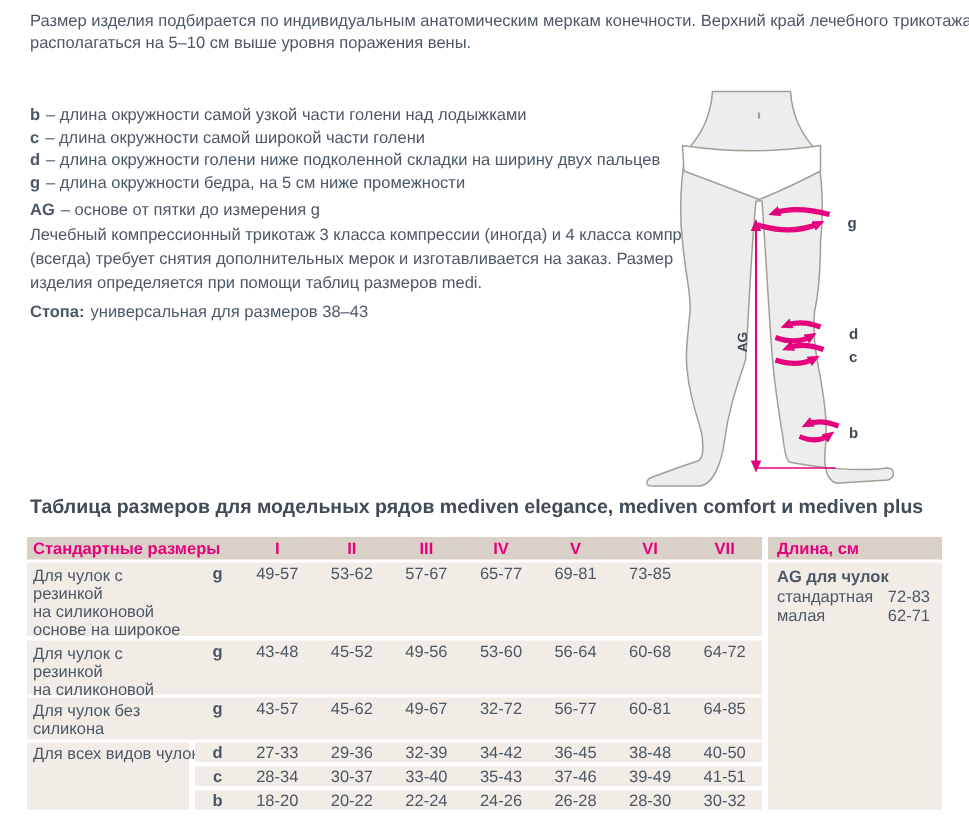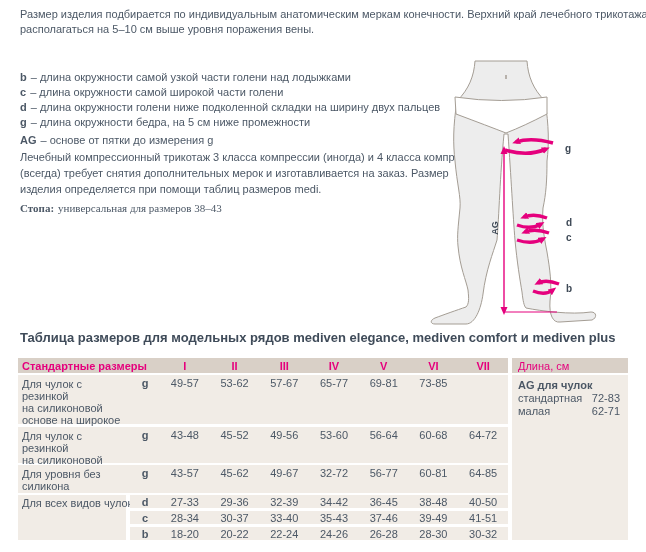--- a/index.html
+++ b/index.html
@@ -47,21 +47,21 @@
   .tgroup .grows { margin-left:4px; width:378px; display:flex; flex-direction:column; }
   .grow {
     height:13px; background:#f1ece6; margin-bottom:3px;
     display:grid; grid-template-columns:30px repeat(7,1fr); align-items:center;
   }
   .grow:last-child { margin-bottom:0; }
   .grow .rletter, .grow .rval { padding-top:0; }
 
   .lencol-head {
     position:absolute; left:494px; top:0; width:116px; height:15px;
-    background:#d9d0c7; color:#e5007d; font-weight:normal;
+    background:#d9d0c7; color:#e5007d; font-weight:bold;
     display:flex; align-items:center; padding-left:6px; box-sizing:border-box;
   }
   .lencol-body {
     position:absolute; left:494px; top:17px; width:116px; height:165px;
     background:#f1ece6; box-sizing:border-box; padding:3px 8px 16px 6px;
   }
   .lencol-title { font-weight:bold; line-height:14px; }
   .lenentry { display:flex; justify-content:space-between; line-height:13px; }
 
   svg text { font-family:"Liberation Sans", sans-serif; }
@@ -94,21 +94,21 @@
       <span class="letter">AG</span><span class="deftext">– основе от пятки до измерения g</span>
     </div>
   </div>
 
   <div class="abs custom" style="left:20px; top:149px;">
     <div class="tline">Лечебный компрессионный трикотаж 3 класса компрессии (иногда) и 4 класса компрессии</div>
     <div class="tline">(всегда) требует снятия дополнительных мерок и изготавливается на заказ. Размер</div>
     <div class="tline">изделия определяется при помощи таблиц размеров medi.</div>
   </div>
 
-  <div class="abs tline" style="left:20px; top:201px;font-family:Liberation Serif, serif;">
+  <div class="abs tline" style="left:20px; top:201px;">
     <span class="foot-label">Стопа:</span><span class="foot-text">универсальная для размеров 38–43</span>
   </div>
 
   <svg class="abs" style="left:425px; top:56px;" width="212" height="276" viewBox="0 0 212 276">
     <defs>
       <marker id="ah" orient="auto" markerUnits="userSpaceOnUse" markerWidth="10" markerHeight="10" refX="4" refY="3.5">
         <path d="M0,0 L8,3.5 L0,7 Z" fill="#e5007d"></path>
       </marker>
     </defs>
 
@@ -217,21 +217,21 @@
       <div class="rval">45-52</div>
       <div class="rval">49-56</div>
       <div class="rval">53-60</div>
       <div class="rval">56-64</div>
       <div class="rval">60-68</div>
       <div class="rval">64-72</div>
     </div>
 
     <div class="trow row3">
       <div class="rlabel">
-        <div>Для уровня без</div>
+        <div>Для чулок без</div>
         <div>силикона</div>
       </div>
       <div class="rletter">g</div>
       <div class="rval">43-57</div>
       <div class="rval">45-62</div>
       <div class="rval">49-67</div>
       <div class="rval">32-72</div>
       <div class="rval">56-77</div>
       <div class="rval">60-81</div>
       <div class="rval">64-85</div>

